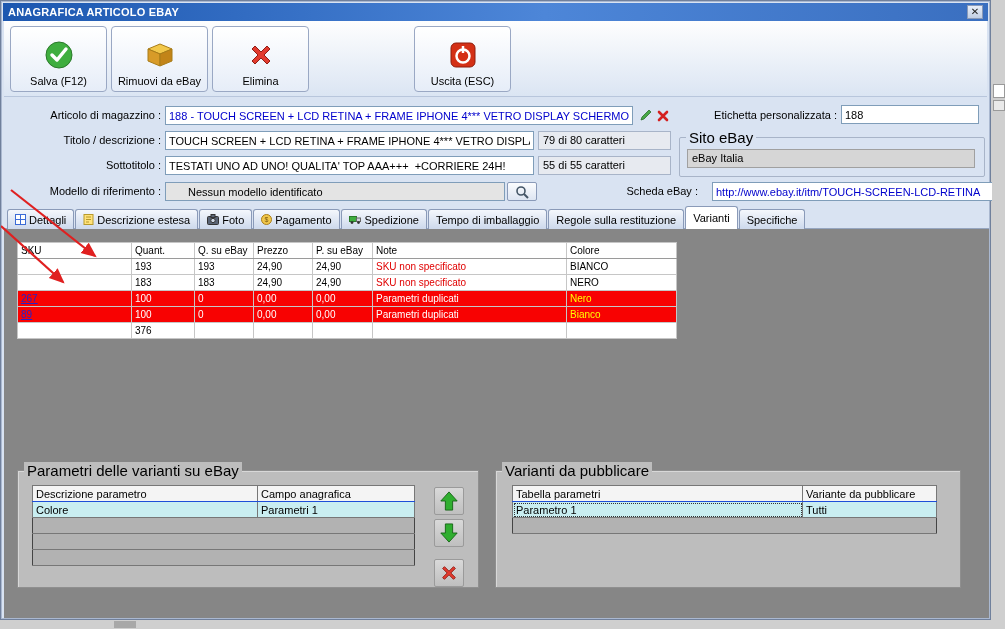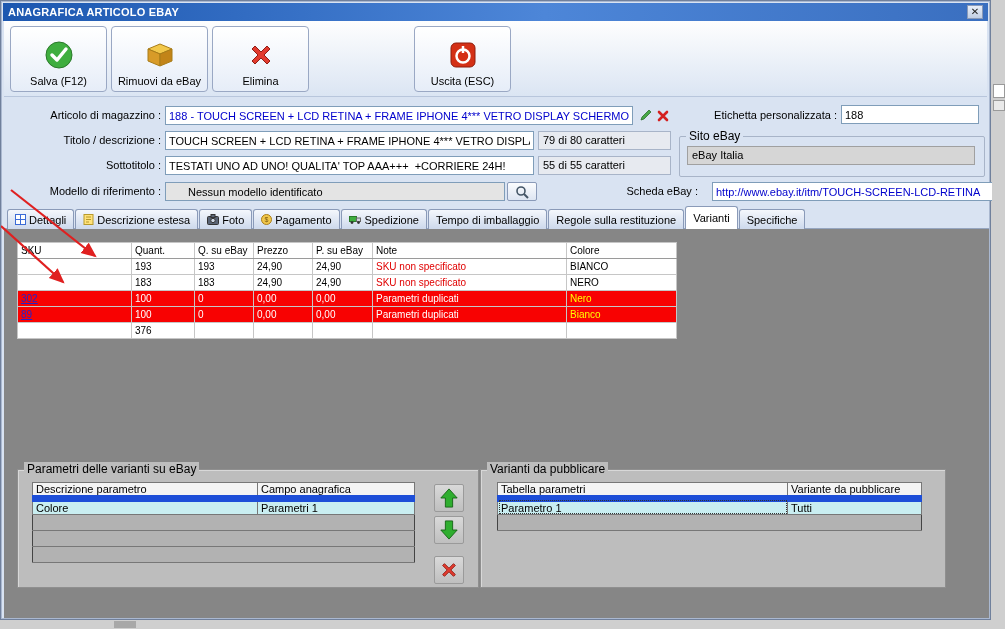--- a/index.html
+++ b/index.html
@@ -18,21 +18,21 @@
   .tb-btn .lbl { font-size:11px; }
 
   .frm-label { position:absolute; text-align:right; line-height:18px; white-space:nowrap; }
   .inp { position:absolute; height:19px; border:1px solid #7f9db9; background:#fff; font-family:"Liberation Sans","DejaVu Sans",sans-serif; font-size:11px; padding:0 3px; line-height:17px; overflow:hidden; white-space:nowrap; }
   input.inp { outline:none; }
   .inp.blue { color:#0000cc; }
   .inp.gray { background:#e4e4e4; }
   .counter { position:absolute; height:19px; background:#e7eaf0; border:1px solid #a8b4c8; line-height:17px; padding:0 4px; }
 
   .gb-sito { position:absolute; left:678px; top:128px; width:306px; height:48px; border:1px solid #a8b4c8; border-radius:2px; }
-  .gb-sito legend, .gb legend { font-size:12px; padding:0 3px; margin-left:6px; }
+  .gb-sito legend, .gb legend { font-size:15px; padding:0 3px; margin-left:6px; }
   .sito-val { position:absolute; left:7px; top:3px; width:288px; height:19px; background:#d6d6d6; border:1px solid #a0a0a0; line-height:17px; padding:0 4px; }
 
   .mini-ic { position:absolute; width:16px; height:16px; cursor:pointer; display:flex; align-items:center; justify-content:center; }
   .search-btn { position:absolute; left:506px; top:181px; width:30px; height:19px; border:1px solid #8a9ab8; border-radius:2px; background:linear-gradient(#fbfcfe,#dde5f2); display:flex; align-items:center; justify-content:center; cursor:pointer; }
 
   .tabs { position:absolute; left:6px; top:206px; height:22px; display:flex; align-items:flex-end; z-index:3; }
   .tab { display:inline-flex; align-items:center; gap:3px; height:20px; padding:0 7px; border:1px solid #8a9ab8; border-bottom:none; border-radius:3px 3px 0 0; background:linear-gradient(#f4f7fc,#cdd9ec); margin-right:1px; white-space:nowrap; cursor:pointer; }
   .tab.active { background:#fff; height:23px; position:relative; z-index:4; font-weight:normal; }
 
   .content { position:absolute; left:3px; top:227px; width:985px; height:390px; background:#868686; border-top:1px solid #96a6c0; }
@@ -45,25 +45,25 @@
   td.note-ok { color:#e00000; }
   tr.err td { background:#f80202; color:#fff; }
   tr.err td.skucell { color:#2424c8; text-decoration:underline; }
   tr.err td.colcell { color:#ffff00; }
 
   .anno { position:absolute; left:0; top:183px; z-index:9; pointer-events:none; }
 
   .gb { position:absolute; border:1px solid #8f8f8f; box-shadow:1px 1px 0 #d8d8d8 inset; background:#bdbdbd; }
   .gb legend { background:#bdbdbd; }
   .gb-left { left:13px; top:233px; width:462px; height:126px; }
-  .gb-right { left:476px; top:233px; width:466px; height:126px; }
+  .gb-right { left:491px; top:233px; width:466px; height:126px; }
 
   table.ptab { border-collapse:collapse; table-layout:fixed; font-size:11px; background:#b2b2b2; position:absolute; }
   table.ptab th, table.ptab td { border:1px solid #777; height:16px; padding:0 3px; font-weight:normal; text-align:left; white-space:nowrap; overflow:hidden; }
-  table.ptab thead th { background:#f4f4f4; border-bottom:7px solid #1d4ed8; }
+  table.ptab thead th { background:#f4f4f4; border-bottom:1px solid #1d4ed8; }
   table.ptab { border:1px solid #444; }
   tr.hl td { background:#c9eef1; }
   td.focus { outline:1px dotted #333; outline-offset:-2px; }
   tr.fill td { background:#b2b2b2; border-left:none; border-right:none; }
 
   .sm-btn { position:absolute; width:30px; height:28px; border:1px solid #9a9a9a; border-radius:2px; background:linear-gradient(#d9d9d9,#bfbfbf); display:flex; align-items:center; justify-content:center; cursor:pointer; }
 
   .desk-right { position:absolute; left:992px; top:0; width:13px; height:629px; background:#cfcfcf; }
   .win-frag1 { position:absolute; left:993px; top:84px; width:12px; height:14px; background:#fff; border:1px solid #9a9a9a; }
   .win-frag2 { position:absolute; left:993px; top:100px; width:12px; height:11px; background:#e9e9e9; border:1px solid #9a9a9a; }
@@ -250,21 +250,21 @@
         <tr>
           <td class="skucell"></td>
           <td class="num">183</td>
           <td class="num">183</td>
           <td class="num">24,90</td>
           <td class="num">24,90</td>
           <td class="note-ok">SKU non specificato</td>
           <td>NERO</td>
         </tr>
         <tr class="err">
-          <td class="skucell">302</td>
+          <td class="skucell">267</td>
           <td class="num">100</td>
           <td class="num">0</td>
           <td class="num">0,00</td>
           <td class="num">0,00</td>
           <td>Parametri duplicati</td>
           <td class="colcell">Nero</td>
         </tr>
         <tr class="err">
           <td class="skucell">89</td>
           <td class="num">100</td>

